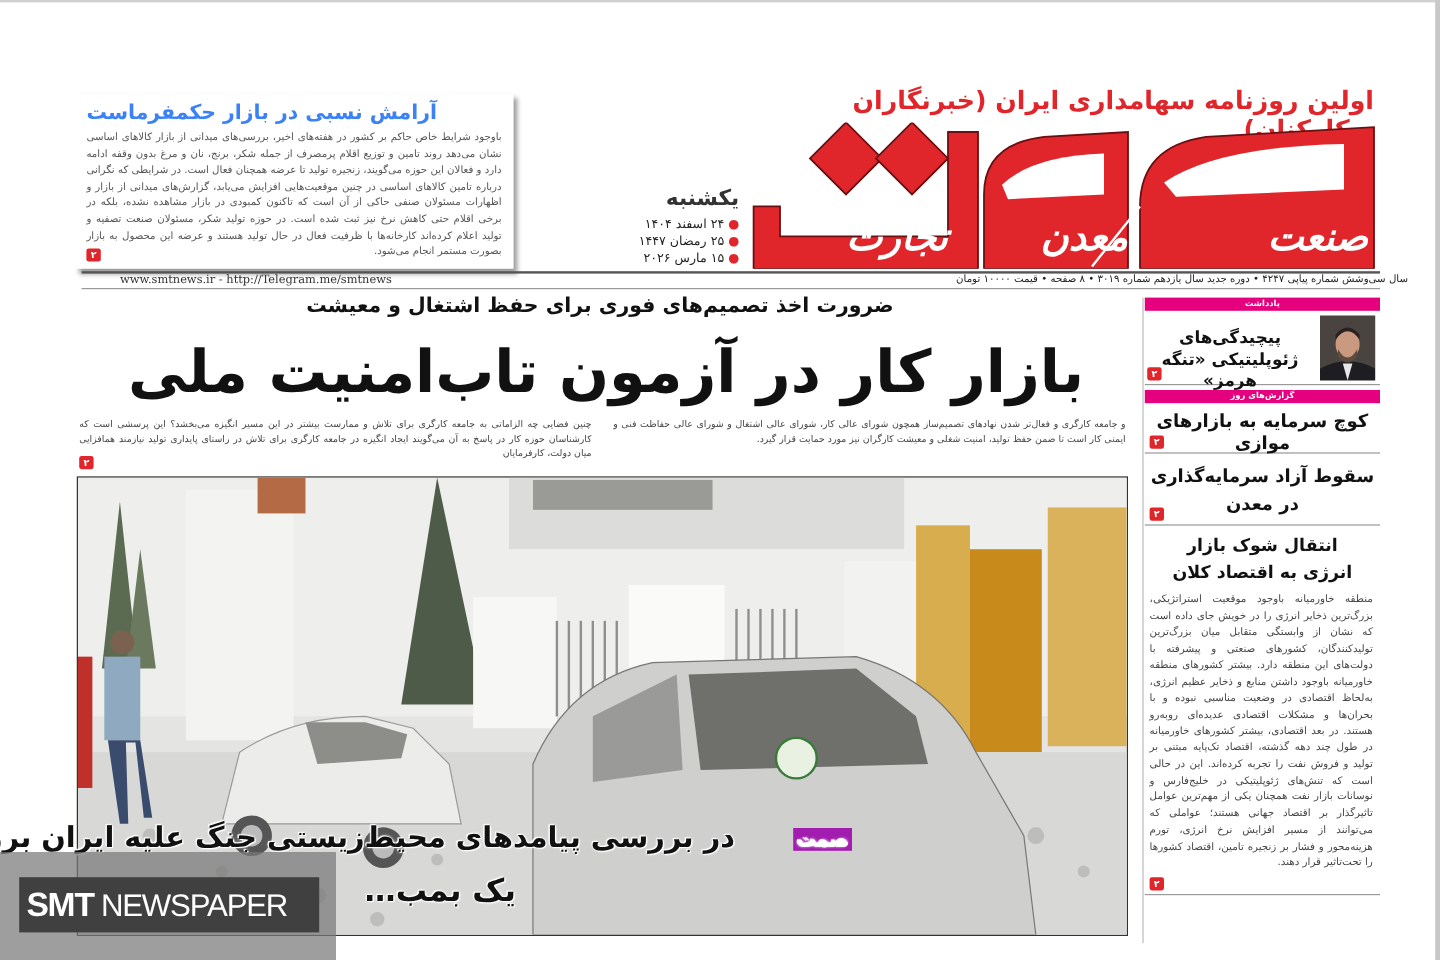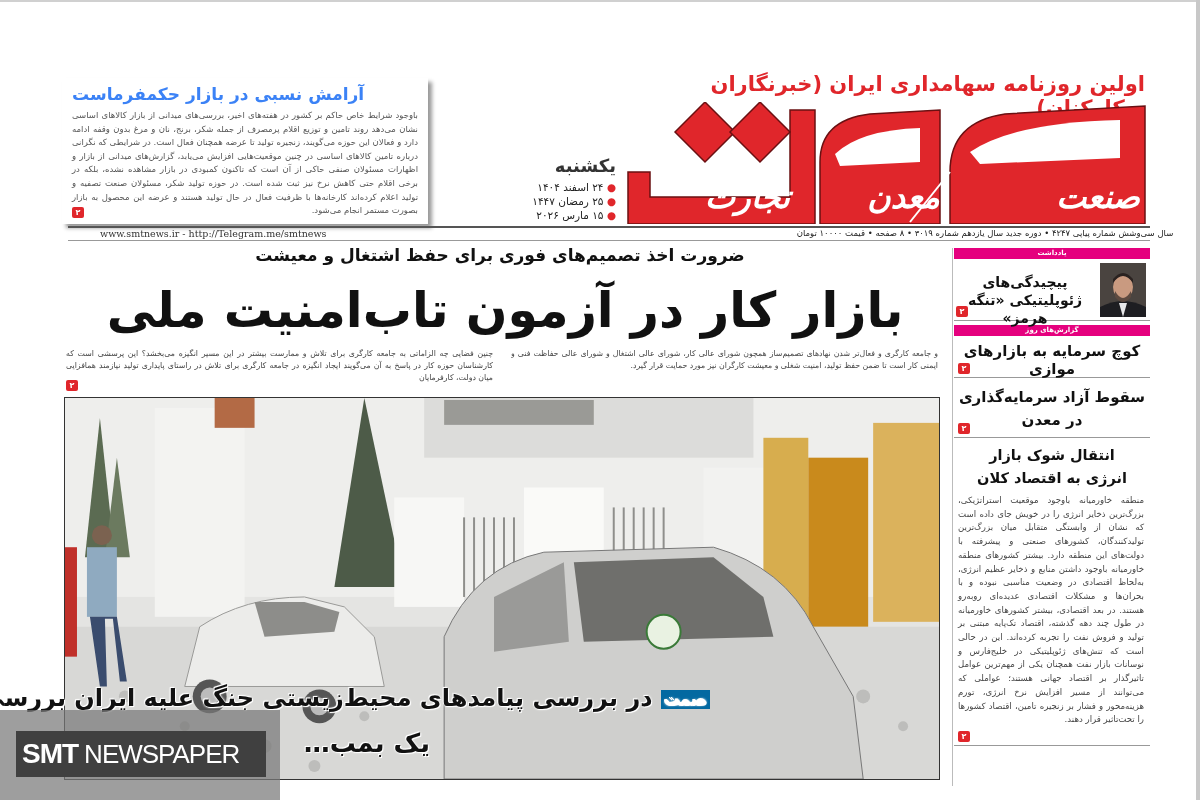--- a/index.html
+++ b/index.html
@@ -52,21 +52,21 @@
   .lead-col { flex: 1; font-size: 7.8px; line-height: 12px; color: #444; text-align: justify; overflow: hidden; }
   .lead-cols-marker { position: absolute; left: 66px; top: 380px; }
 
   
   .photo { position: absolute; left: 64px; top: 397px; width: 876px; height: 383px; overflow: hidden;
     border: 1px solid #333; background: #d9d9d6; }
   .photo svg { width: 100%; height: 100%; display: block; }
   .caption-1 { position: absolute; left: 70px; top: 684px; width: 640px; direction: rtl; text-align: right;
     font-weight: bold; font-size: 24px; color: #111; white-space: nowrap;
     text-shadow: 0 0 2px #fff, 0 0 3px #fff, 1px 1px 0 #fff, -1px -1px 0 #fff; }
-  .caption-brand { background: #0369a1; color: #fff; padding: 0 3px; font-size: 16px; vertical-align: middle; }
+  .caption-brand { background: #a21caf; color: #fff; padding: 0 3px; font-size: 16px; vertical-align: middle; margin-left: 40px; }
   .caption-2 { position: absolute; left: 230px; top: 728px; width: 200px; direction: rtl; text-align: right;
     font-weight: bold; font-size: 26px; color: #111; white-space: nowrap;
     text-shadow: 0 0 2px #fff, 0 0 3px #fff, 1px 1px 0 #fff, -1px -1px 0 #fff; }
 
   
   .wm-band { position: absolute; left: 0; top: 710px; width: 280px; height: 90px; background: rgba(120,120,120,0.72); }
   .wm-box { position: absolute; left: 16px; top: 731px; width: 250px; height: 46px; background: #404040;
     color: #fff; display: flex; align-items: center; padding-left: 6px; white-space: nowrap; }
   .wm-strong { font-family: "Liberation Sans", sans-serif; font-weight: bold; font-size: 28px; letter-spacing: -1px; margin-right: 6px; }
   .wm-light { font-family: "Liberation Sans", sans-serif; font-size: 26px; letter-spacing: -1px; }

